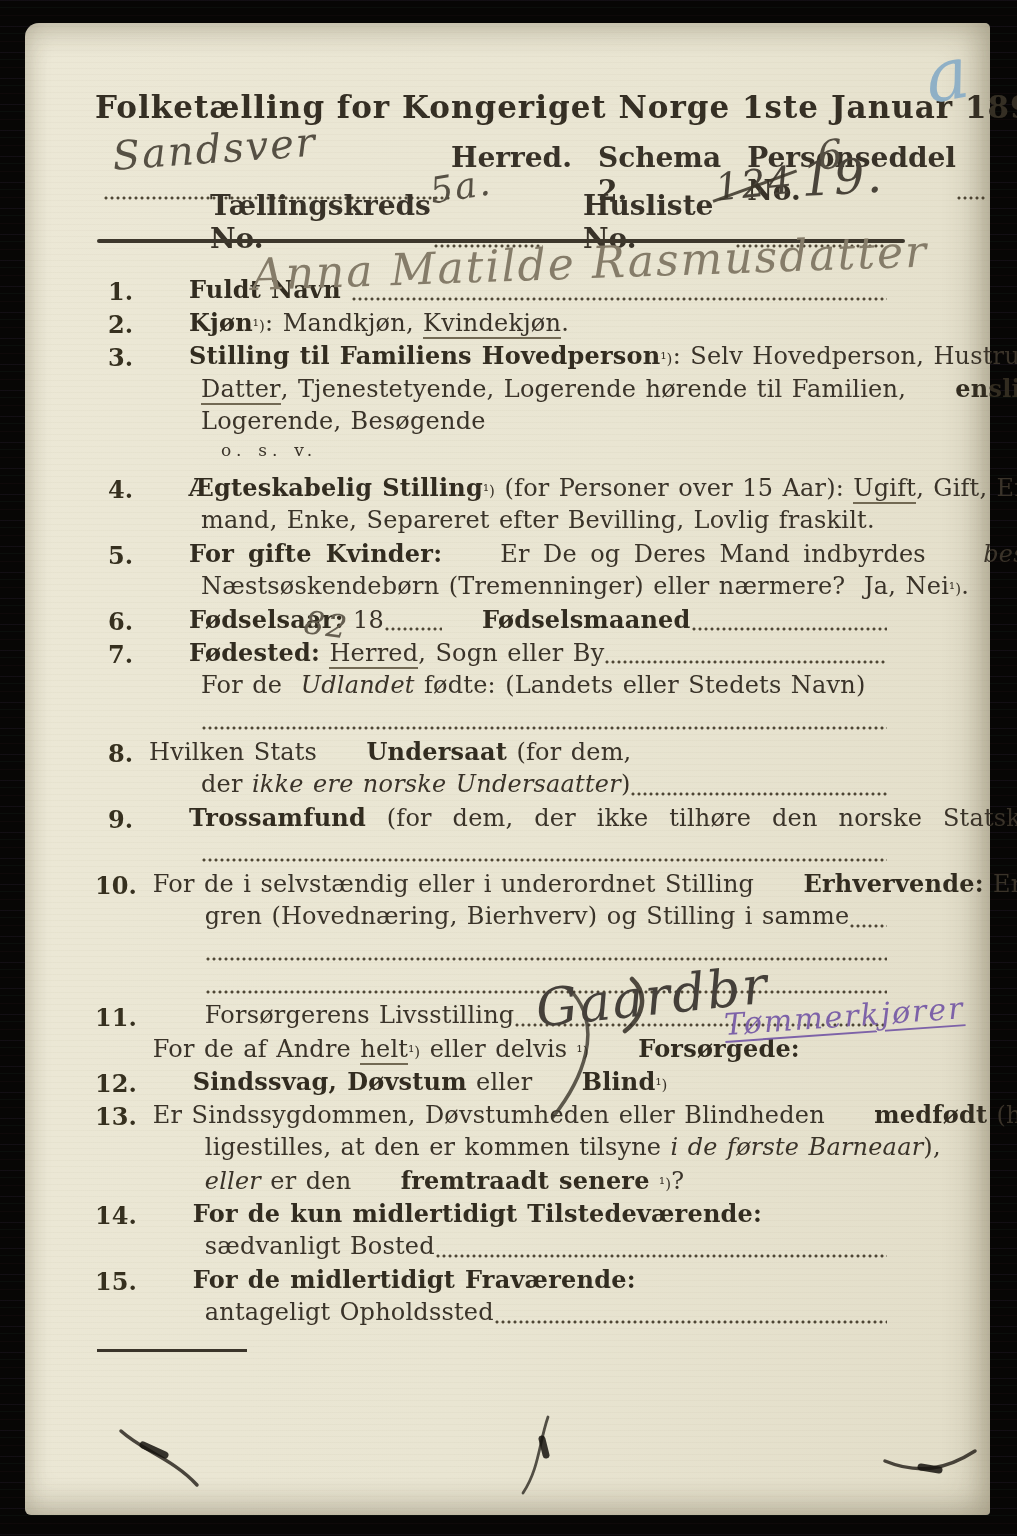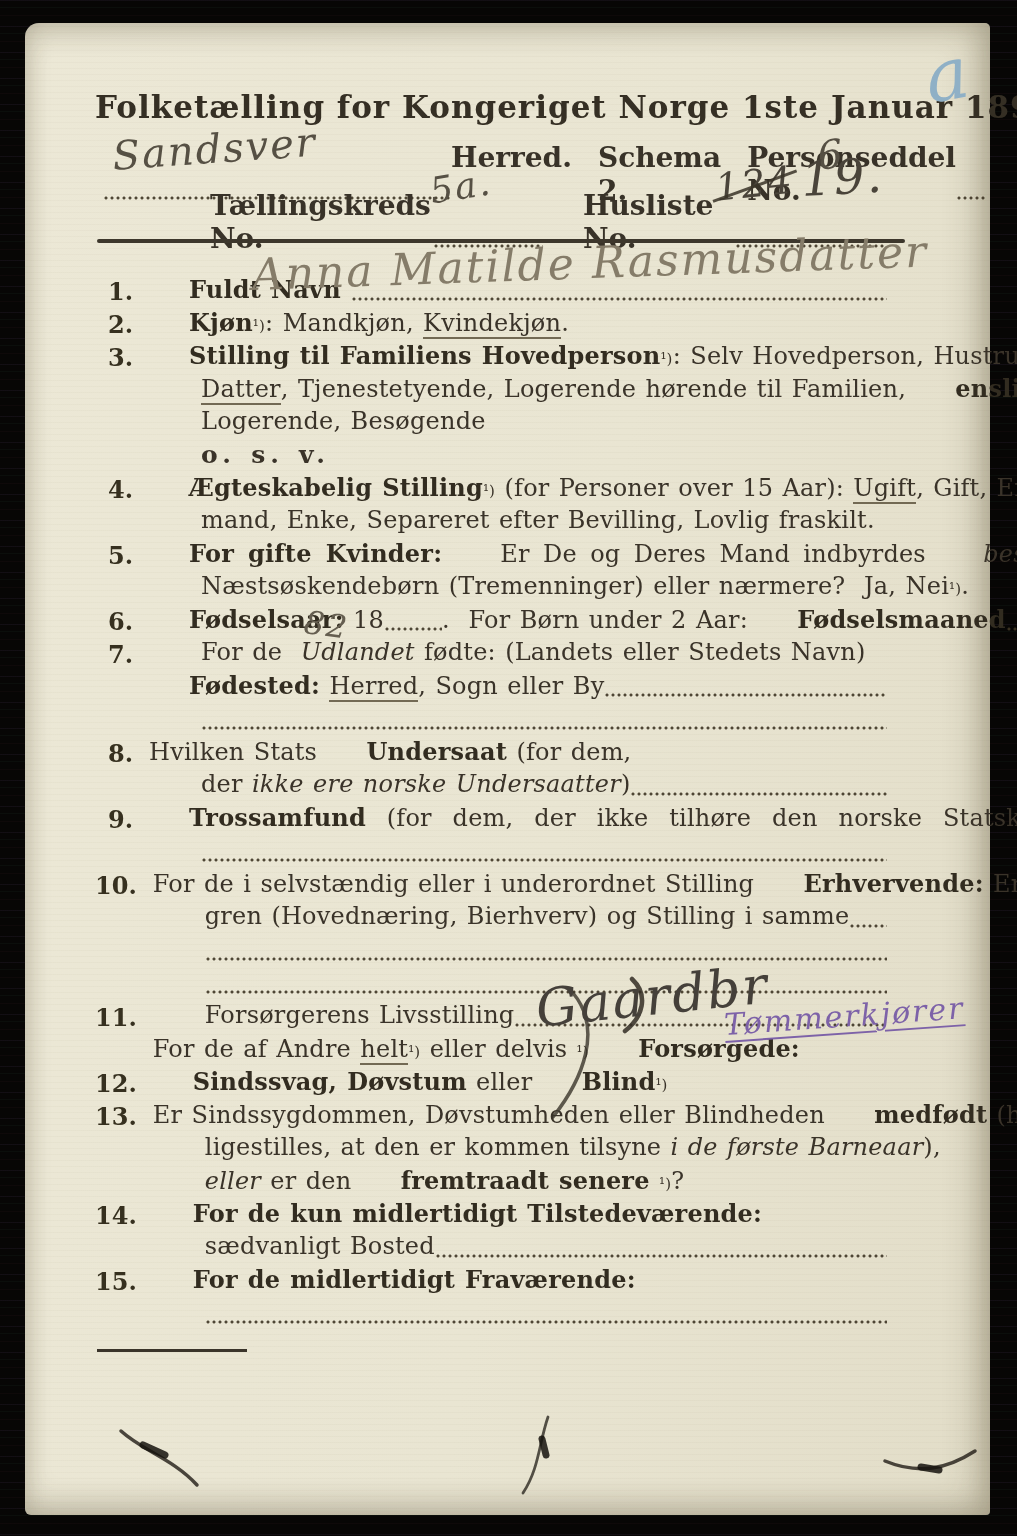--- a/index.html
+++ b/index.html
@@ -41,21 +41,21 @@
   .inum{flex:0 0 38px;text-align:right;padding-right:16px;font-weight:bold;font-size:24px;line-height:33px;color:#36301f;}
   .ilines{flex:1;min-width:0;}
   .line{display:flex;align-items:baseline;height:33px;font-size:24px;letter-spacing:.2px;word-spacing:1.5px;white-space:pre;}
   .line.ind{margin-left:52px;}
   .line.just1{word-spacing:5.5px;gap:44px;}
   .line.just2{word-spacing:13px;}
   .b{font-weight:bold;color:#322c20;margin-left:40px;}
   .i{font-style:italic;}
   .u{border-bottom:2px solid rgba(85,75,52,.8);}
   .sup{font-size:15px;vertical-align:super;line-height:0;}
-  .sc{font-weight:bold;font-size:25px;letter-spacing:5px;}
+  .sc{font-weight:normal;font-size:17px;letter-spacing:5px;margin-left:20px;}
   .dots{
     flex:1 1 auto;min-width:30px;align-self:flex-end;height:6px;margin-bottom:6px;
     background-image:radial-gradient(circle, rgba(62,53,36,.9) 1.4px, transparent 1.7px);
     background-size:6px 6px;background-repeat:repeat-x;background-position:0 center;
   }
   .footrule{position:absolute;top:1326px;left:72px;width:150px;height:3px;background:#3a342a;}
   .footnote{position:absolute;top:1348px;left:118px;font-size:21px;letter-spacing:2.5px;word-spacing:7px;color:#38322a;}
   .hand{
     position:absolute;font-style:italic;white-space:nowrap;
     transform-origin:left top;letter-spacing:2px;z-index:5;
@@ -128,28 +128,28 @@
       <div class="item">
         <div class="inum">5.</div>
         <div class="ilines">
           <div class="line just1"><span class="b">For gifte Kvinder: </span><span>Er De og Deres Mand indbyrdes </span><span class="i">beslægtet,</span><span> </span><span class="b">som</span></div>
           <div class="line ind"><span>Næstsøskendebørn (Tremenninger) eller nærmere?  Ja, Nei</span><span class="sup">¹)</span><span>.</span></div>
         </div>
       </div>
       <div class="item">
         <div class="inum">6.</div>
         <div class="ilines">
-          <div class="line"><span class="b">Fødselsaar:</span><span> 18</span><span class="dots" style="flex: 0 0 58px;"></span><span>.  For Børn under 2 Aar: </span><span class="b">Fødselsmaaned</span><span class="dots"></span></div>
+          <div class="line"><span class="b">Fødselsaar:</span><span> 18</span><span class="dots" style="flex: 0 0 58px;"></span><span class="b">Fødselsmaaned</span><span class="dots"></span></div>
         </div>
       </div>
       <div class="item">
         <div class="inum">7.</div>
         <div class="ilines">
+          <div class="line"><span class="b">Fødested:</span><span> </span><span class="u">Herred</span><span>, Sogn eller By</span><span class="dots"></span></div>
           <div class="line ind"><span>For de  </span><span class="i">Udlandet</span><span> fødte: (Landets eller Stedets Navn)</span></div>
-          <div class="line"><span class="b">Fødested:</span><span> </span><span class="u">Herred</span><span>, Sogn eller By</span><span class="dots"></span></div>
           <div class="line ind"><span class="dots"></span></div>
         </div>
       </div>
       <div class="item">
         <div class="inum">8.</div>
         <div class="ilines">
           <div class="line"><span>Hvilken Stats </span><span class="b">Undersaat</span><span> (for dem,</span></div>
           <div class="line ind"><span>der </span><span class="i">ikke ere norske Undersaatter</span><span>)</span><span class="dots"></span></div>
         </div>
       </div>
@@ -194,21 +194,21 @@
         <div class="inum">14.</div>
         <div class="ilines">
           <div class="line"><span class="b">For de kun midlertidigt Tilstedeværende:</span></div>
           <div class="line ind"><span>sædvanligt Bosted</span><span class="dots"></span></div>
         </div>
       </div>
       <div class="item">
         <div class="inum">15.</div>
         <div class="ilines">
           <div class="line"><span class="b">For de midlertidigt Fraværende:</span></div>
-          <div class="line ind"><span class="dots"></span></div>
+          <div class="line ind"><span>antageligt Opholdssted</span><span class="dots"></span></div>
         </div>
       </div>
     </div>
 
   <div class="footrule"></div>
 
   <div id="hw">
       <span class="hand" style="left: 893px; top: 14px; font-size: 72px; color: rgb(143, 176, 198); transform: rotate(-10deg);">a</span>
       <span class="hand" style="left: 86px; top: 110px; font-size: 40px; color: rgb(86, 80, 68); transform: rotate(-4deg);">Sandsver</span>
       <span class="hand" style="left: 790px; top: 110px; font-size: 40px; color: rgb(86, 80, 68); transform: rotate(-6deg);">6</span>

